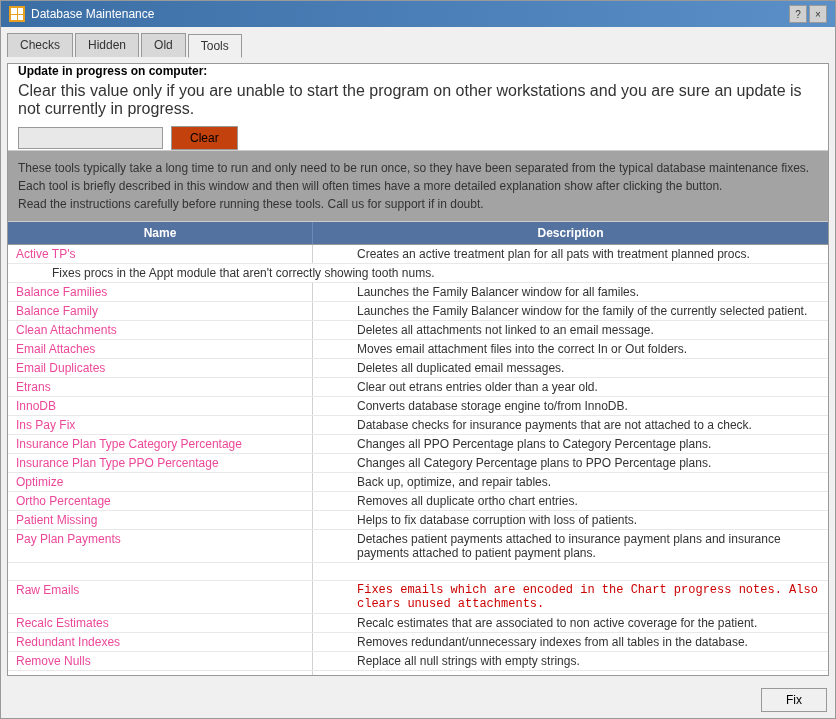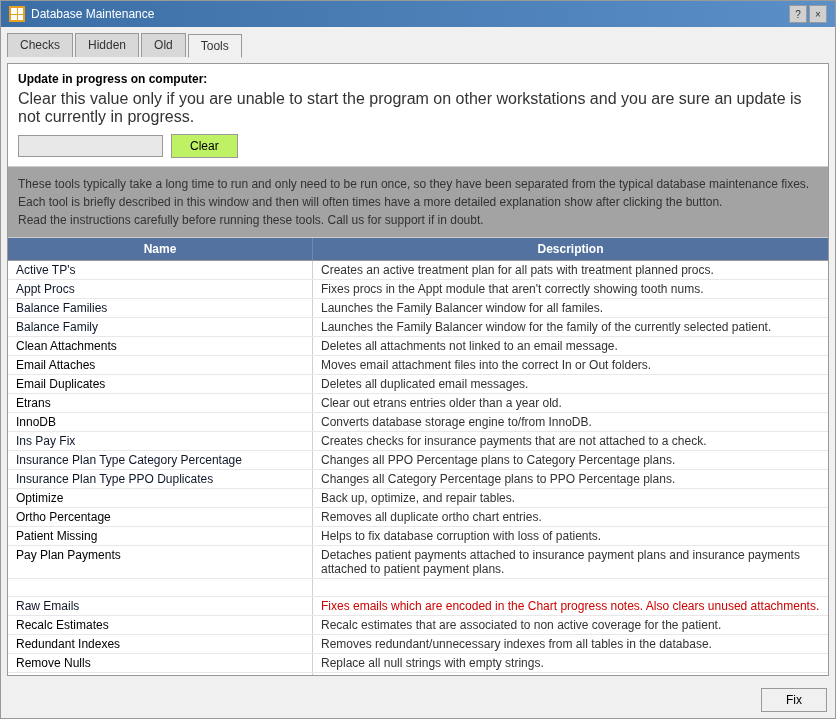--- a/index.html
+++ b/index.html
@@ -97,21 +97,21 @@
     }
     .main-area {
       flex: 1;
       display: flex;
       flex-direction: column;
       border: 1px solid #999;
       background: white;
       overflow: hidden;
     }
     .update-notice {
-      padding: 8px 10px;
+      padding: 0 10px;
       border-bottom: 1px solid #ccc;
       background: white;
     }
     .update-notice-title {
       font-weight: bold;
       margin-bottom: 4px;
       font-size: 12px;
     }
     .update-notice-text {
       font-size: 16px;
@@ -126,21 +126,21 @@
     .text-input {
       width: 145px;
       height: 22px;
       border: 1px solid #999;
       background: #e8e8e8;
       padding: 2px 4px;
       font-size: 12px;
     }
     .clear-btn {
       padding: 3px 18px;
-      background: #bef264;
+      background: #c2410c;
       border: 1px solid #999;
       cursor: pointer;
       font-size: 12px;
       height: 24px;
     }
     .description-area {
       padding: 8px 10px;
       border-bottom: 1px solid #ccc;
       font-size: 12px;
       color: #333;
@@ -181,33 +181,35 @@
     .tool-row {
       display: flex;
       border-bottom: 1px solid #e8e8e8;
       min-height: 18px;
     }
     .tool-name {
       width: 305px;
       min-width: 305px;
       padding: 2px 8px;
       border-right: 1px solid #d0d0d0;
-      color: #0f172a;
+      color: #ec4899;
       cursor: pointer;
     }
     .tool-name.black {
-      color: #000000;
+      color: #ec4899;
     }
     .tool-desc {
       flex: 1;
       padding: 2px 8px;
       color: #333;
+      margin-left: 36px;
     }
     .tool-desc.red {
       color: #cc0000;
+      font-family: Liberation Mono, monospace;
     }
     .bottom-bar {
       display: flex;
       justify-content: flex-end;
       padding: 6px 8px;
       background: #f0f0f0;
     }
     .fix-btn {
       padding: 4px 24px;
       background: #f0f0f0;
@@ -268,21 +270,20 @@
           <div class="col-name">Name</div>
           <div class="col-desc">Description</div>
         </div>
         <div class="tools-table-body" id="table-body">
 
         <div class="tool-row">
               <div class="tool-name">Active TP's</div>
               <div class="tool-desc">Creates an active treatment plan for all pats with treatment planned procs.</div>
             </div>
             <div class="tool-row">
-              <div class="tool-name">Appt Procs</div>
               <div class="tool-desc">Fixes procs in the Appt module that aren't correctly showing tooth nums.</div>
             </div>
             <div class="tool-row">
               <div class="tool-name">Balance Families</div>
               <div class="tool-desc">Launches the Family Balancer window for all familes.</div>
             </div>
             <div class="tool-row">
               <div class="tool-name">Balance Family</div>
               <div class="tool-desc">Launches the Family Balancer window for the family of the currently selected patient.</div>
             </div>
@@ -301,28 +302,28 @@
             <div class="tool-row">
               <div class="tool-name black">Etrans</div>
               <div class="tool-desc">Clear out etrans entries older than a year old.</div>
             </div>
             <div class="tool-row">
               <div class="tool-name black">InnoDB</div>
               <div class="tool-desc">Converts database storage engine to/from InnoDB.</div>
             </div>
             <div class="tool-row">
               <div class="tool-name">Ins Pay Fix</div>
-              <div class="tool-desc">Creates checks for insurance payments that are not attached to a check.</div>
+              <div class="tool-desc">Database checks for insurance payments that are not attached to a check.</div>
             </div>
             <div class="tool-row">
               <div class="tool-name">Insurance Plan Type Category Percentage</div>
               <div class="tool-desc">Changes all PPO Percentage plans to Category Percentage plans.</div>
             </div>
             <div class="tool-row">
-              <div class="tool-name">Insurance Plan Type PPO Duplicates</div>
+              <div class="tool-name">Insurance Plan Type PPO Percentage</div>
               <div class="tool-desc">Changes all Category Percentage plans to PPO Percentage plans.</div>
             </div>
             <div class="tool-row">
               <div class="tool-name black">Optimize</div>
               <div class="tool-desc">Back up, optimize, and repair tables.</div>
             </div>
             <div class="tool-row">
               <div class="tool-name black">Ortho Percentage</div>
               <div class="tool-desc">Removes all duplicate ortho chart entries.</div>
             </div>

